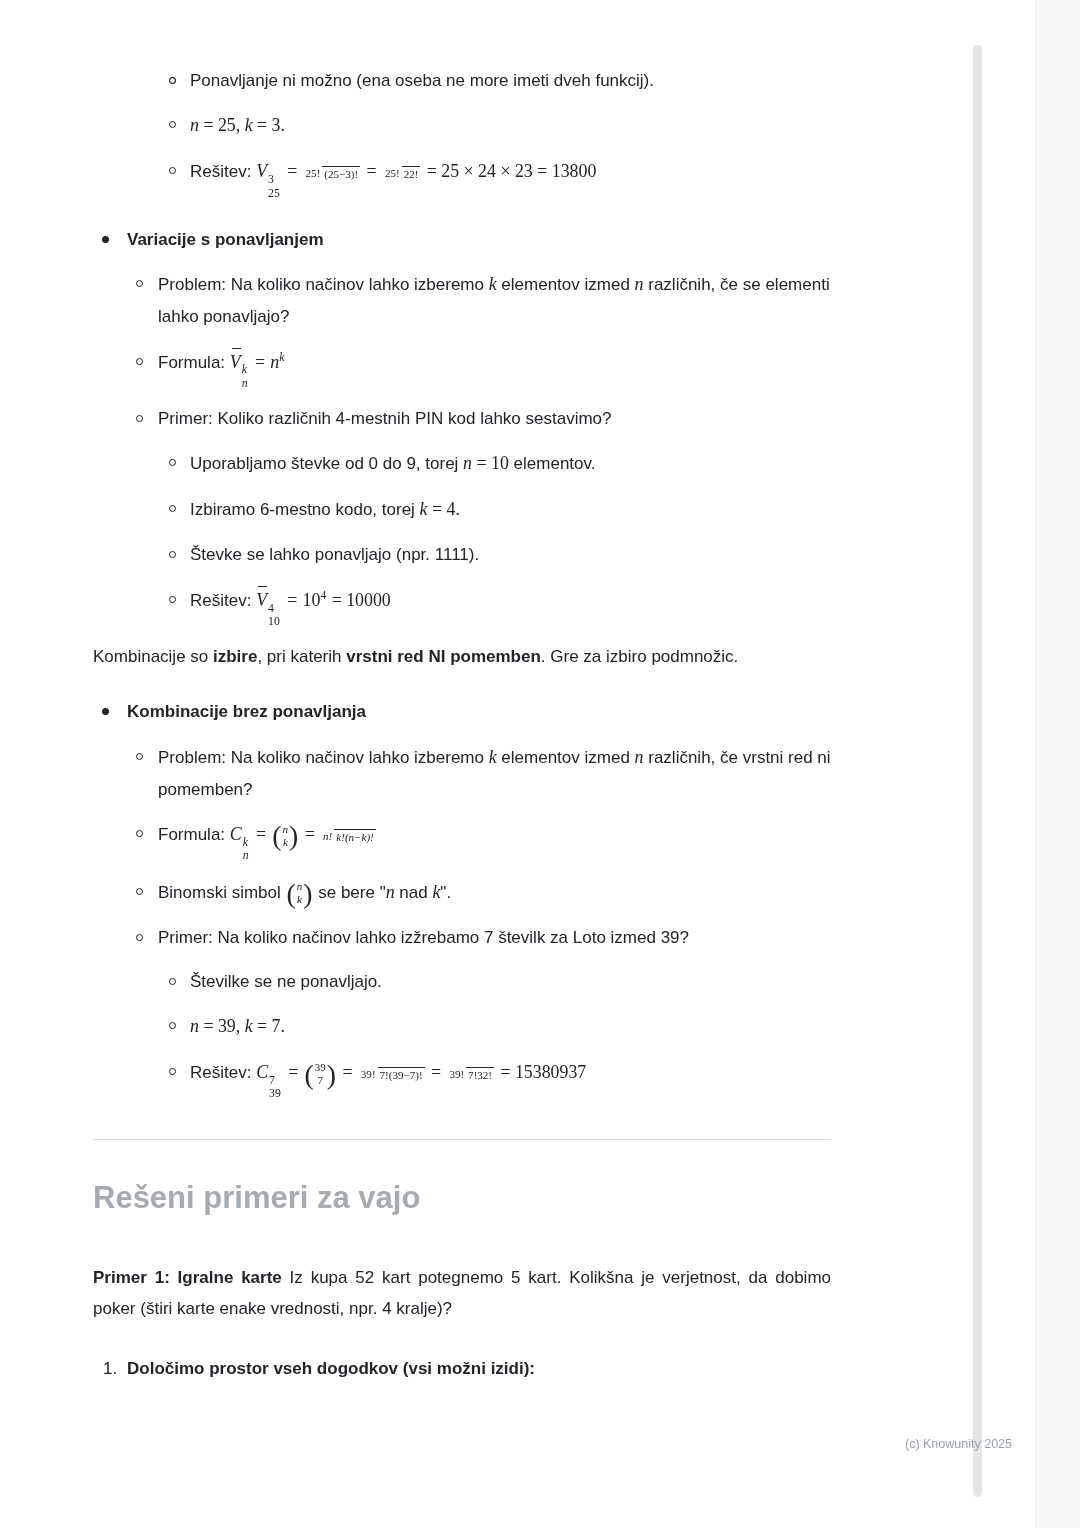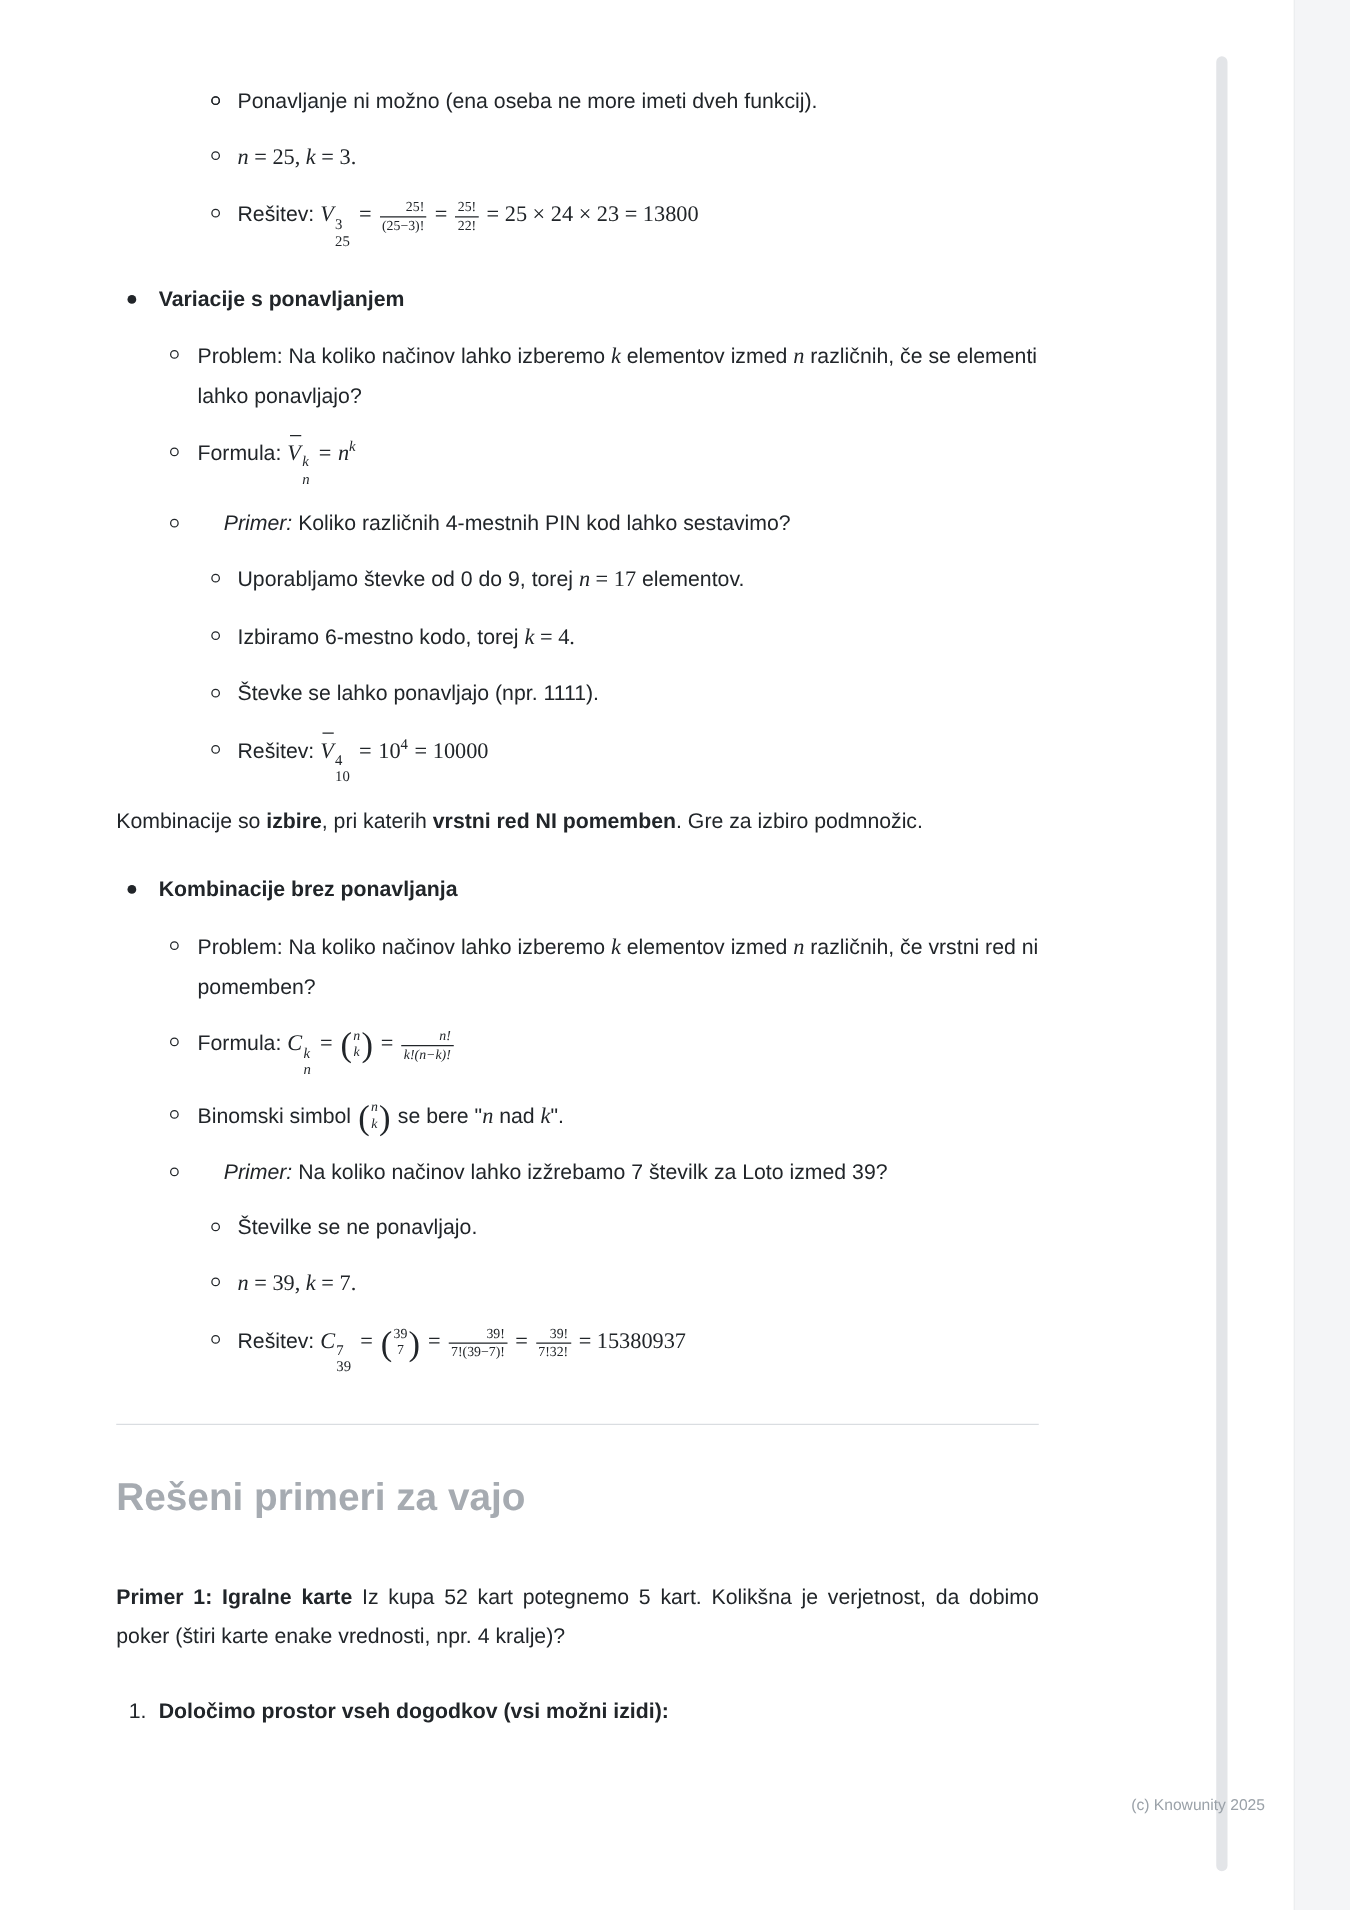--- a/index.html
+++ b/index.html
@@ -28,21 +28,21 @@
   .L1>.item{padding-left:34px;}
   .L1>.item>.mk{left:9px;}
   .L2{margin-top:13px;}
   .L2>.item{padding-left:31px;}
   .L2>.item>.mk{left:9px;}
   .L3{margin-top:13px;}
   .L3>.item{padding-left:32px;}
   .L3>.item>.mk{left:11px;}
 
   strong{font-weight:700;}
-  .itl{font-style:italic;margin-left:21px;}
+  .itl{}
 
   h3.sec{font-size:26px;line-height:1.3;font-weight:600;color:#a6abb1;margin:36px 0 26px;}
   h2.sec{font-size:31px;line-height:1.3;font-weight:700;color:#a6abb1;margin:38px 0 44px;}
   p.para{text-align:justify;margin:0 0 18px;}
   hr.rule{border:none;border-top:1px solid #dadde1;margin:38px 0 36px;}
 
   .steps{margin-top:28px;}
   .step{position:relative;padding-left:34px;}
   .step>.num{position:absolute;left:10px;}
 
@@ -50,21 +50,21 @@
           font-size:12.5px;color:#9aa1a8;z-index:3;}
 
   
   .math{font-family:"Liberation Serif",serif;font-size:1.05em;white-space:nowrap;}
   .it{font-style:italic;}
   .mo{margin:0 0.3em;}
   .mrest{margin-left:0.3em;}
   .ss{display:inline-flex;flex-direction:column;align-items:flex-start;
       font-size:0.66em;line-height:1.12;vertical-align:-0.5em;margin:0 2px 0 1px;}
   sup.sp{font-size:0.66em;}
-  .frac{display:inline-flex;flex-direction:column;text-align:right;
+  .frac{display:inline-flex;flex-direction:row;text-align:left;
         font-size:0.62em;line-height:1.28;vertical-align:middle;margin:0 1px;}
   .frac .num{padding:0 2px;}
   .frac .den{border-top:1px solid currentColor;padding:0 2px;}
   .binom{display:inline-flex;align-items:center;vertical-align:middle;margin:0 1px;}
   .binom .bp{font-size:1.55em;line-height:0.85;font-weight:400;}
   .binom .bs{display:inline-flex;flex-direction:column;text-align:center;
              font-size:0.62em;line-height:1.22;padding:0 1px;}
   .ovl{display:inline-block;position:relative;}
   .ovl::after{content:"";position:absolute;left:20%;right:0;top:2px;
               border-top:1.4px solid currentColor;}
@@ -116,21 +116,21 @@
                 <span class="it">k</span>
                 <span class="it">n</span>
               </span><span class="mo">=</span><span class="it">n</span><sup class="sp it">k</sup></span>
         </li>
         <li class="item">
           <span class="mk circ"></span>
           <span class="itl">Primer:</span><span> Koliko različnih 4-mestnih PIN kod lahko sestavimo?</span>
           <ul class="L3">
             <li class="item">
               <span class="mk circ"></span>
-              <span>Uporabljamo števke od 0 do 9, torej </span><span class="math"><span class="it">n</span><span> = 17</span></span><span> elementov.</span>
+              <span>Uporabljamo števke od 0 do 9, torej </span><span class="math"><span class="it">n</span><span> = 10</span></span><span> elementov.</span>
             </li>
             <li class="item">
               <span class="mk circ"></span>
               <span>Izbiramo 6-mestno kodo, torej </span><span class="math"><span class="it">k</span><span> = 4.</span></span>
             </li>
             <li class="item">
               <span class="mk circ"></span>
               <span>Števke se lahko ponavljajo (npr. 1111).</span>
             </li>
             <li class="item">

